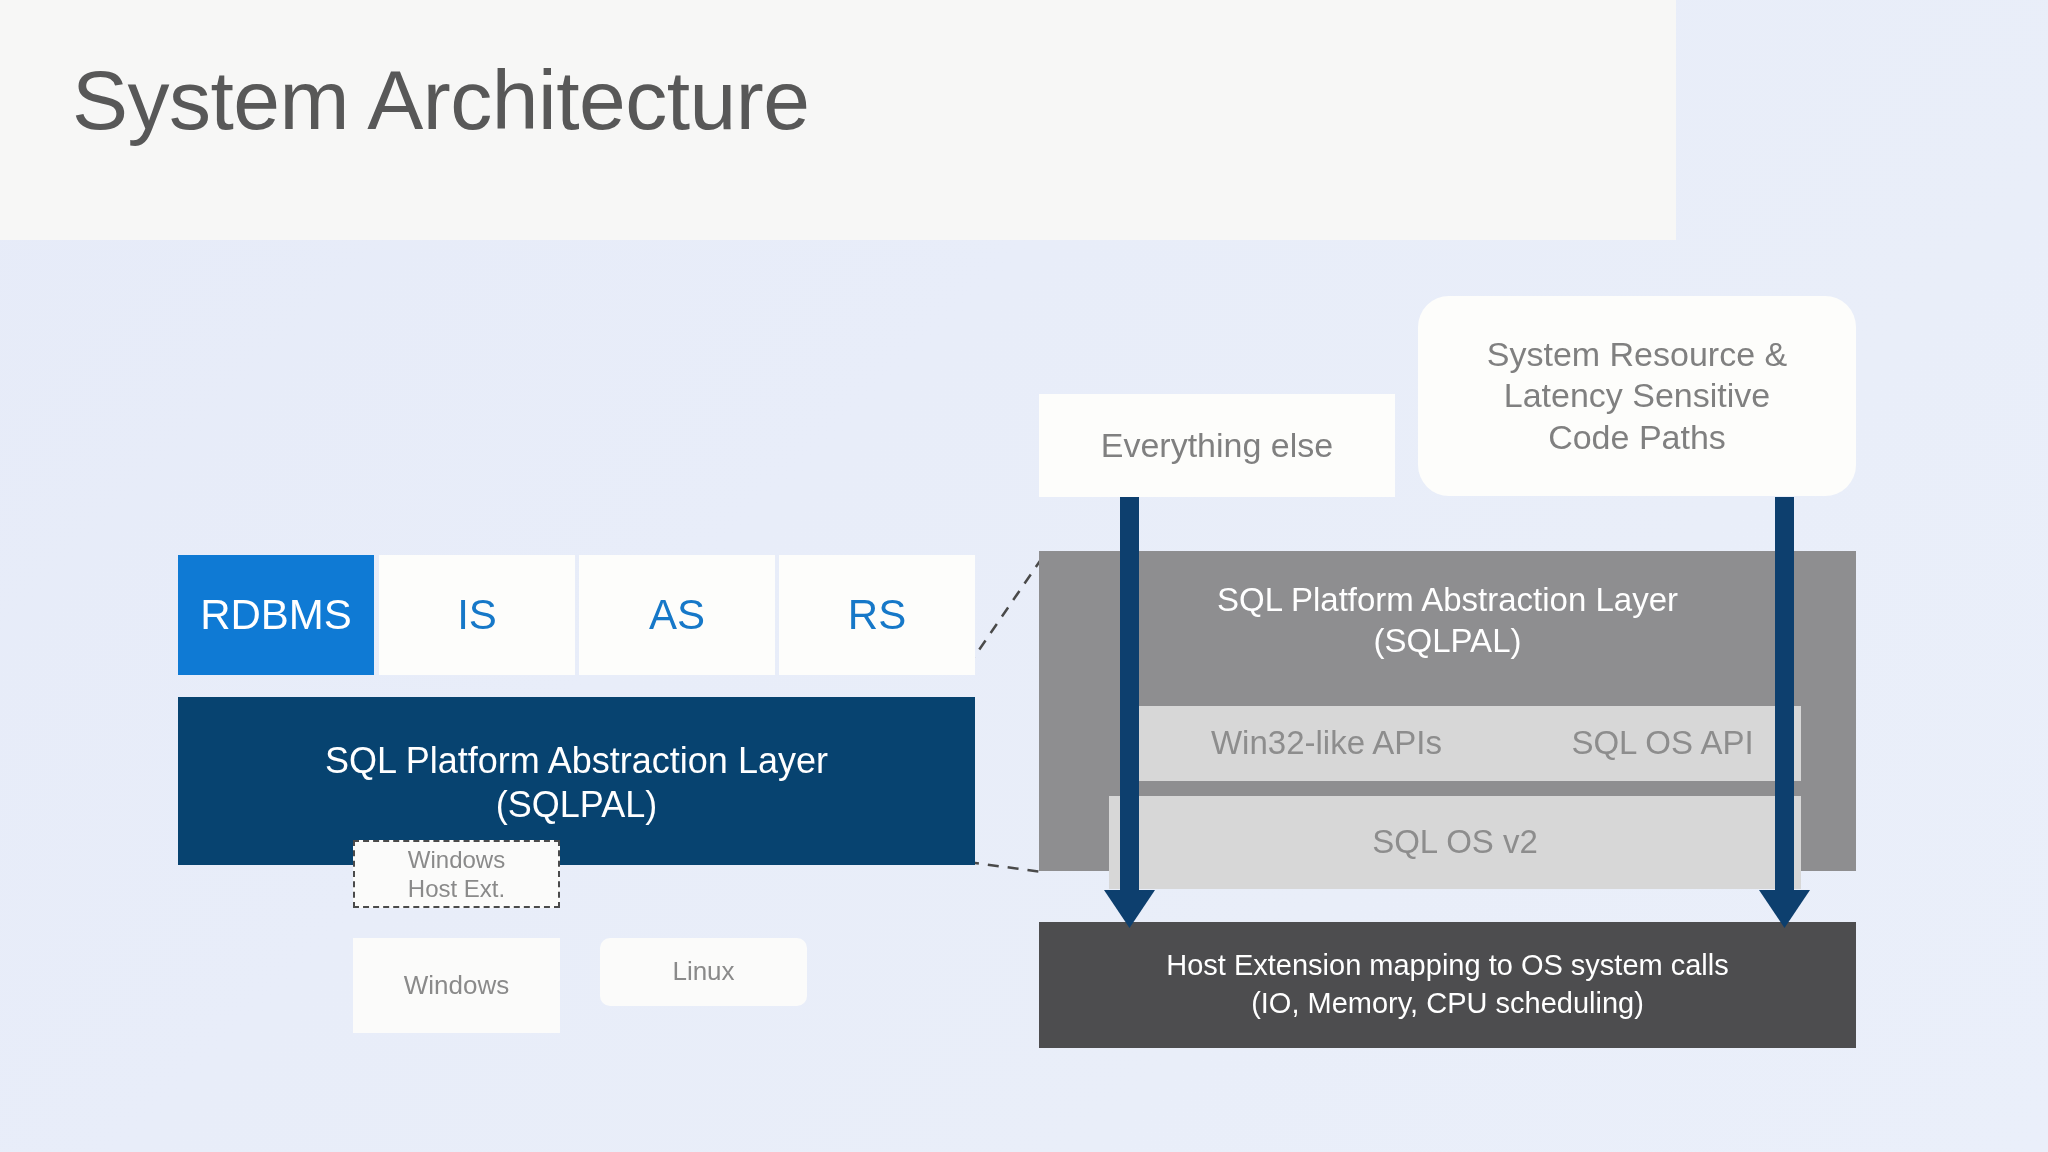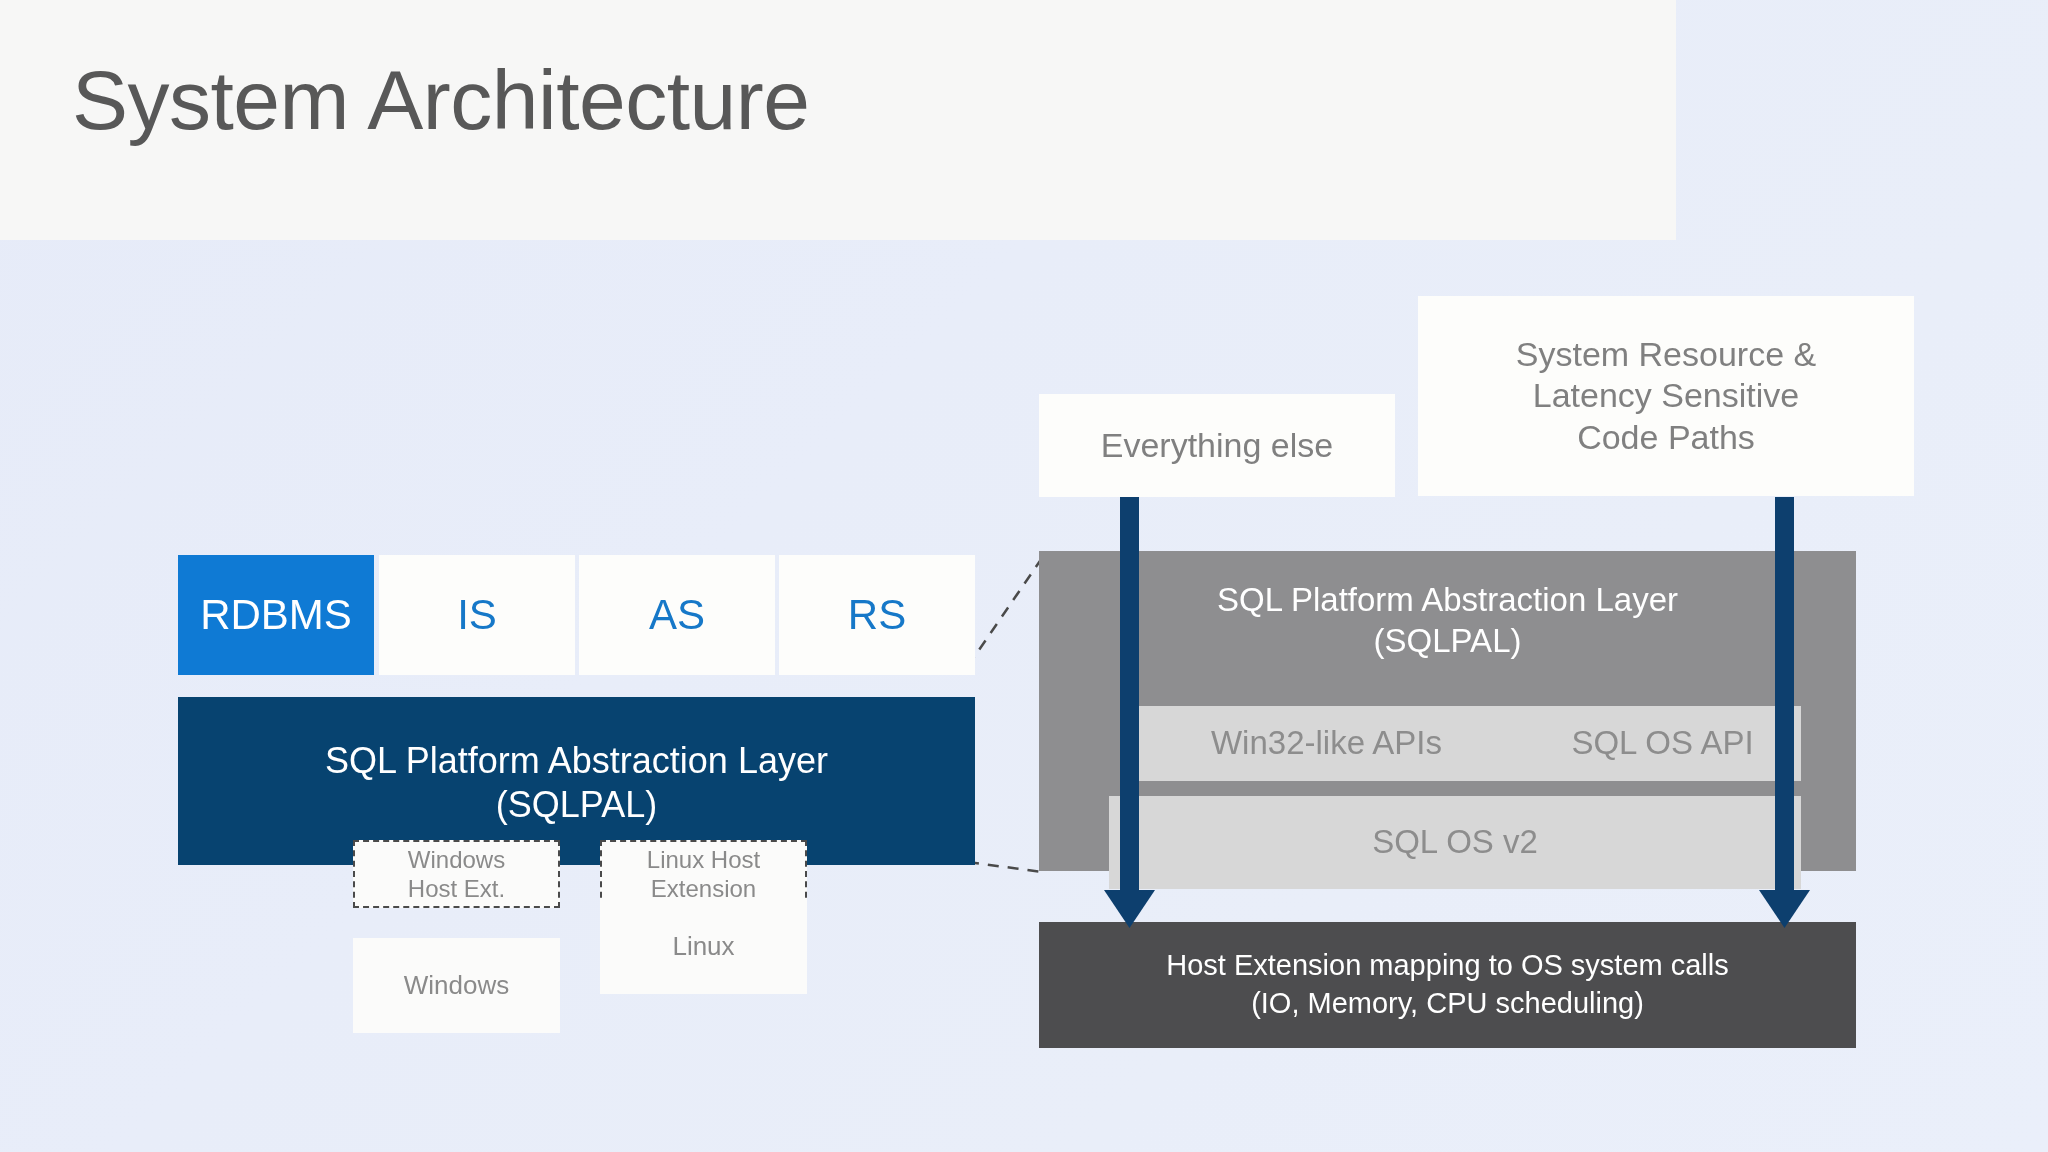--- a/index.html
+++ b/index.html
@@ -170,36 +170,32 @@
 
   <div class="box" id="left-sqlpal" style="left:178px; top:697px; width:797px; height:168px;">
     <span class="two-line">SQL Platform Abstraction Layer
 (SQLPAL)</span>
   </div>
 
   <div class="box host-ext" style="left:353px; top:840px; width:207px; height:68px;">
     <span class="two-line">Windows
 Host Ext.</span>
   </div>
-  <div class="box host-ext" style="left:600px; top:840px; width:207px; height:68px;">
-    <span class="two-line">Linux Host
-Extension</span>
-  </div>
 
   <div class="box os-box" style="left:353px; top:938px; width:207px; height:95px;">
     <span>Windows</span>
   </div>
-  <div class="box os-box" style="left:600px; top:900px; width:207px; height:94px;">
+  <div class="box os-box" style="left:600px; top:938px; width:207px; height:68px;border-radius:10px;">
     <span>Linux</span>
   </div>
 
   <div class="box callout" style="left:1039px; top:394px; width:356px; height:103px;">
     <span class="two-line">Everything else</span>
   </div>
-  <div class="box callout" style="left:1418px; top:296px; width:496px; height:200px;">
+  <div class="box callout" style="left:1418px; top:296px; width:438px; height:200px;border-radius:31px;">
     <span class="two-line">System Resource &amp;
 Latency Sensitive
 Code Paths</span>
   </div>
 
   <div class="box" id="right-panel" style="left:1039px; top:551px; width:817px; height:320px; display:block;">
     <div id="right-panel-title" class="two-line">SQL Platform Abstraction Layer
 (SQLPAL)</div>
 
     <div class="box inner-api" style="left:70px; top:155px; width:397px; height:75px;margin-left:19px;">

